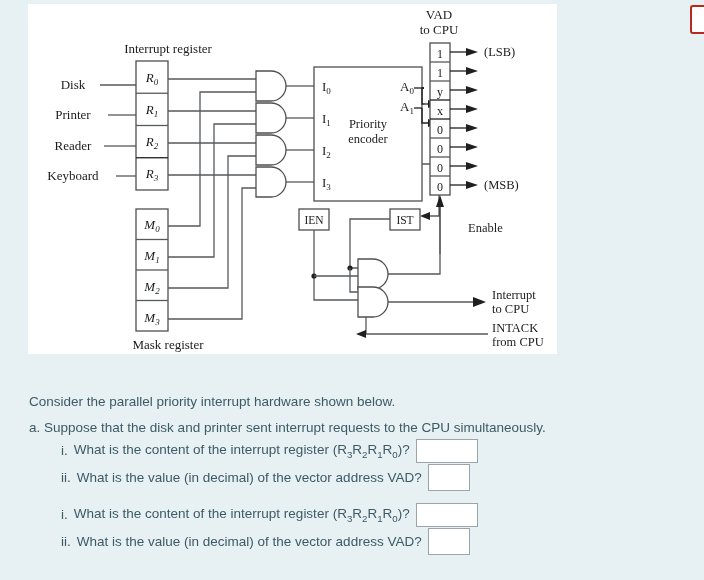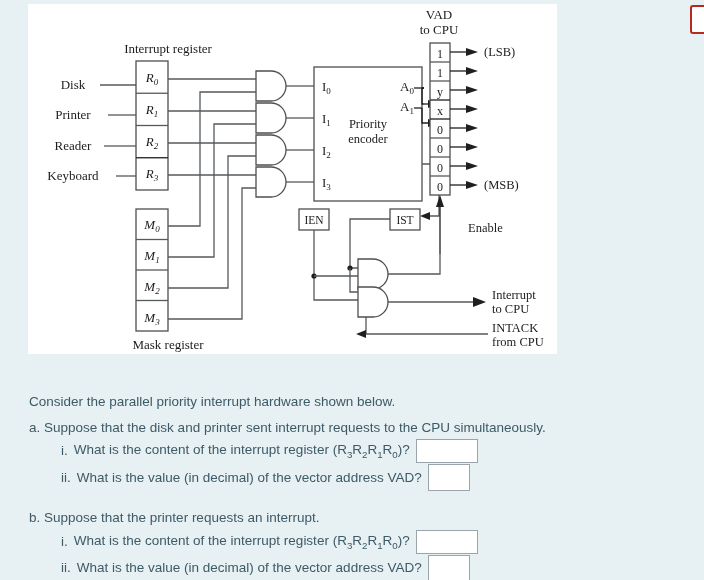--- a/index.html
+++ b/index.html
@@ -312,24 +312,20 @@
   </div>
 
   <div class="q-sub">
     <span class="q-text">ii.</span>
     <span class="q-text">What is the value (in decimal) of the vector address VAD?</span>
     <input class="answer-box narrow" type="text" value="" style="">
   </div>
 
   <div class="q-gap"></div>
 
-  <div class="q-part q-line">
-    <span>b.</span>
-    <span>Suppose that the printer requests an interrupt.</span>
-  </div>
 
   <div class="q-sub">
     <span class="q-text">i.</span>
     <span class="q-text"><span>What is the content of the interrupt register (R</span><sub>3</sub><span>R</span><sub>2</sub><span>R</span><sub>1</sub><span>R</span><sub>0</sub><span>)?</span></span>
     <input class="answer-box wide" type="text" value="" style="">
   </div>
 
   <div class="q-sub">
     <span class="q-text">ii.</span>
     <span class="q-text">What is the value (in decimal) of the vector address VAD?</span>

